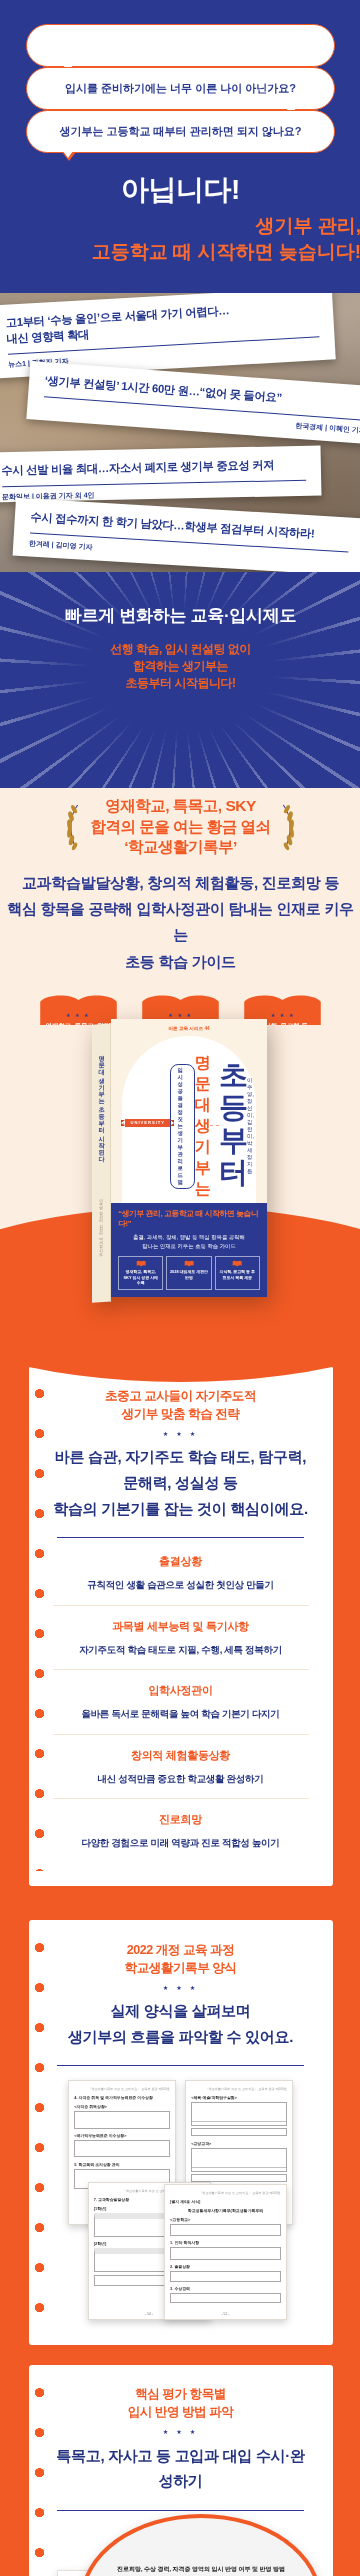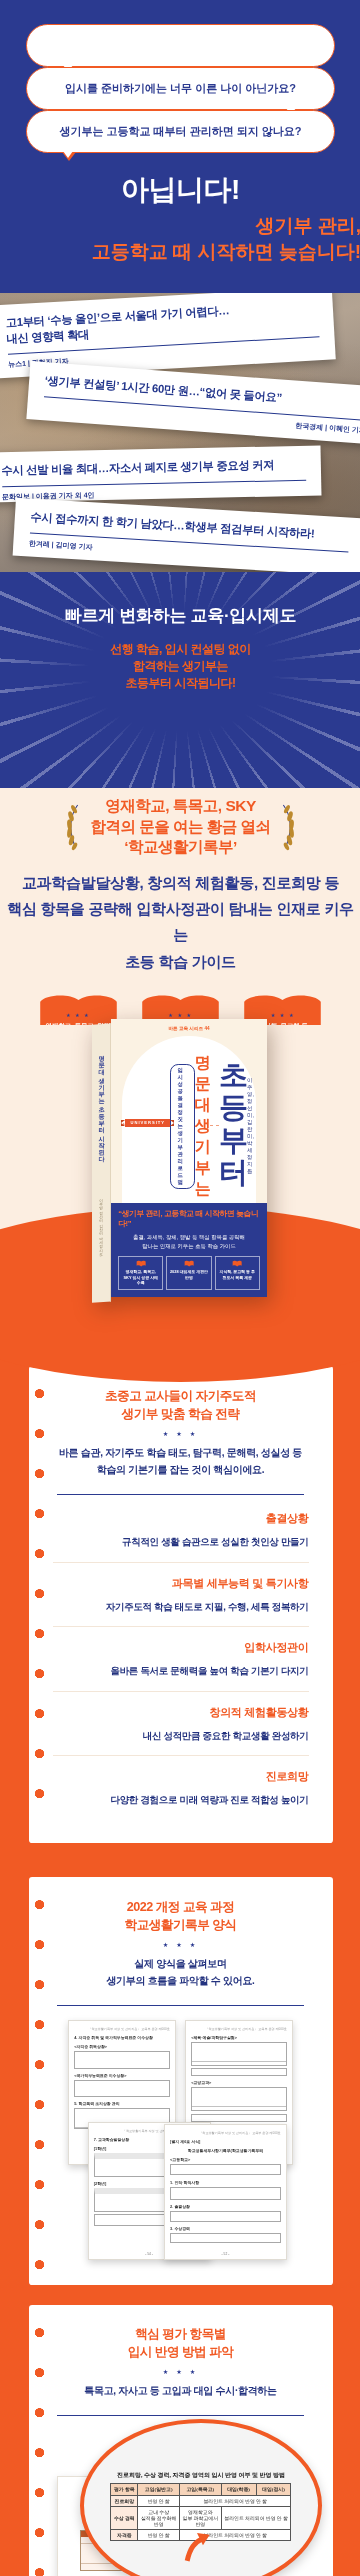--- a/index.html
+++ b/index.html
@@ -107,25 +107,25 @@
   .main{height:1726px;background:var(--orange);}
   .banner{width:fit-content;margin:0 auto;background:var(--blue);color:#fff;font-size:10.8px;font-weight:900;
     padding:5.7px 15.5px;letter-spacing:-0.3px;position:relative;top:87px;}
   .card{position:relative;width:304px;margin:0 auto;background:#fff;border-radius:3.1px;overflow:hidden;
     text-align:center;padding:21.6px 24px 24px;}
   .card::before{content:"";position:absolute;left:6.7px;top:23px;bottom:15.5px;width:8.8px;
     background-image:radial-gradient(circle at 4.4px 4.6px, var(--orange) 4.4px, transparent 4.6px);
     background-size:8.8px 40px;background-repeat:repeat-y;}
   .card .ct{color:var(--orange);font-size:12.6px;font-weight:900;line-height:1.42;letter-spacing:-0.5px;}
   .card .stars{color:var(--blue);font-size:6.2px;letter-spacing:3.1px;margin-top:6.2px;}
-  .card .cb{color:var(--blue2);font-size:10px;font-weight:bold;line-height:1.72;margin-top:7.2px;letter-spacing:-0.3px;}
+  .card .cb{color:var(--blue2);font-size:15px;font-weight:bold;line-height:1.72;margin-top:7.2px;letter-spacing:-0.3px;}
   .card .cdiv{width:247px;height:1.3px;background:var(--blue);margin:15.5px auto 0;}
   .c1{top:105px;}
   .strategy{margin-top:3.1px;}
-  .s-item{padding:13px 0 12.4px;border-bottom:0.5px solid #f3e6d8;text-align:right;}
+  .s-item{padding:13px 0 12.4px;border-bottom:0.5px solid #f3e6d8;}
   .s-item:last-child{border-bottom:none;}
   .s-item .sh{color:var(--orange);font-size:11px;font-weight:900;letter-spacing:-0.3px;}
   .s-item .sd{color:var(--blue2);font-size:9.5px;font-weight:bold;margin-top:10px;letter-spacing:-0.3px;}
   .c2{top:139px;}
   .docs{position:relative;height:241px;margin-top:13.4px;}
   .doc{position:absolute;background:#fff;border:0.5px solid #e0dcd4;box-shadow:0 2.6px 7.2px rgba(0,0,0,.18);
     padding:6.2px 5.2px;text-align:left;}
   .doc .dh{color:#999;font-size:3.1px;text-align:right;}
   .doc .dl{color:#333;font-size:3.9px;font-weight:bold;margin-top:4.1px;}
   .doc .dl.ctr{text-align:center;}
@@ -452,21 +452,21 @@
       </div>
     </div>
 
     <div class="card c3">
       <div class="ct">
         <div>핵심 평가 항목별</div>
         <div>입시 반영 방법 파악</div>
       </div>
       <div class="stars">★ ★ ★</div>
       <div class="cb">
-        <div>특목고, 자사고 등 고입과 대입 수시·합격하는</div>
+        <div>특목고, 자사고 등 고입과 대입 수시·완성하기</div>
       </div>
       <div class="cdiv"></div>
       <div class="collage">
         <div class="pg pa">
           <div class="tbox">
             <div>진로희망이 명확한 학생의</div>
             <div>생기부에는 스토리가 있습니다</div>
           </div>
           <div class="cap">진로희망, 수상 경력, 자격증 영역의 입시 반영 여부 및 반영 방법</div>
           <div class="minitbl">

